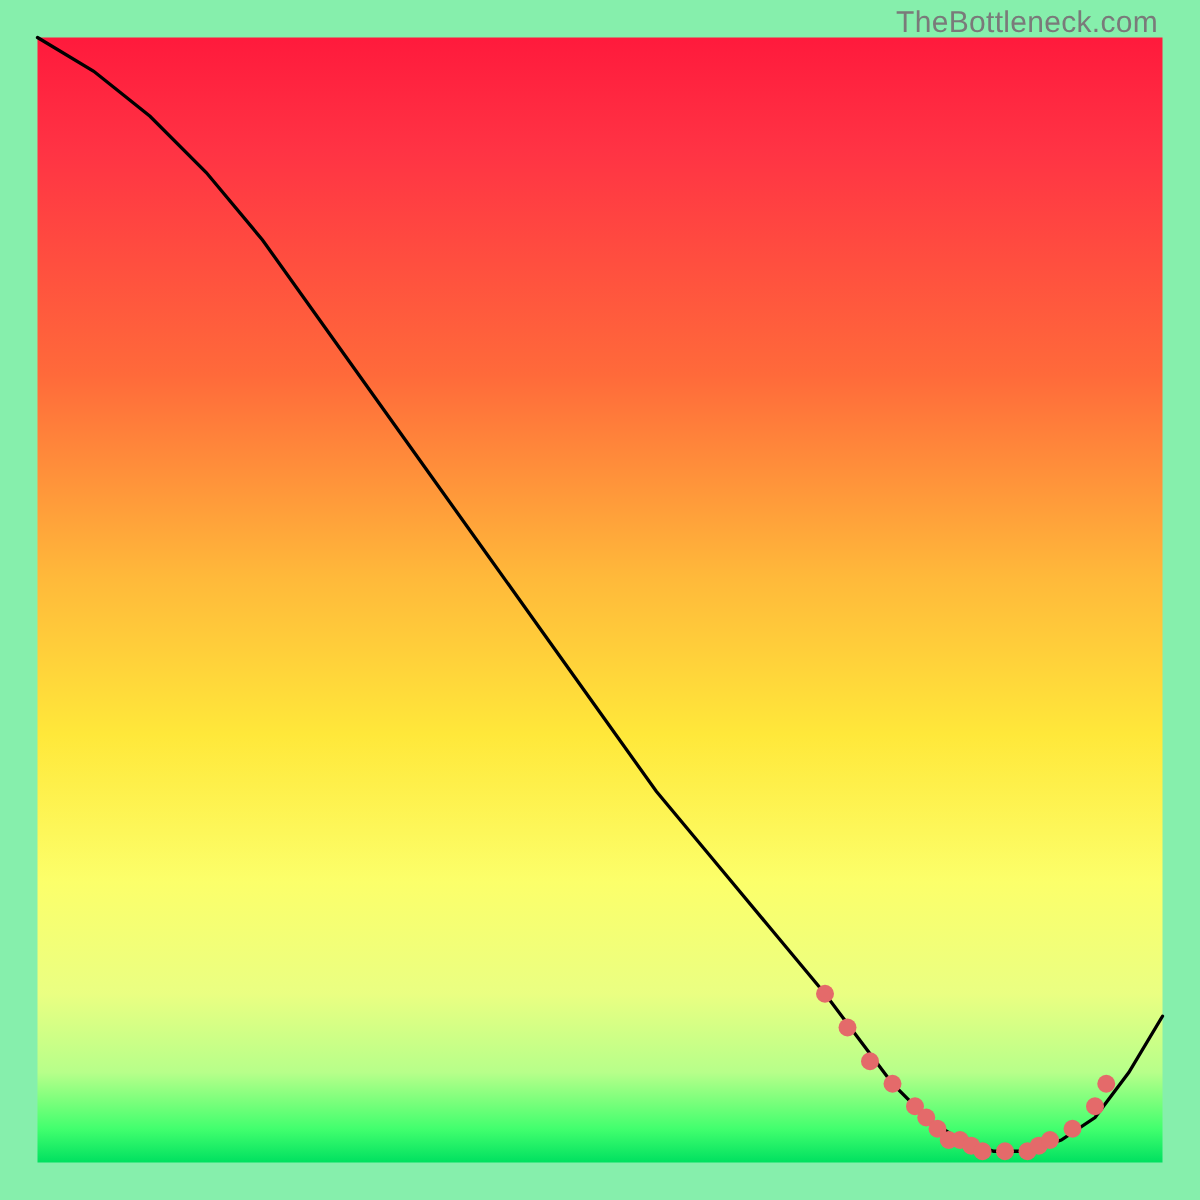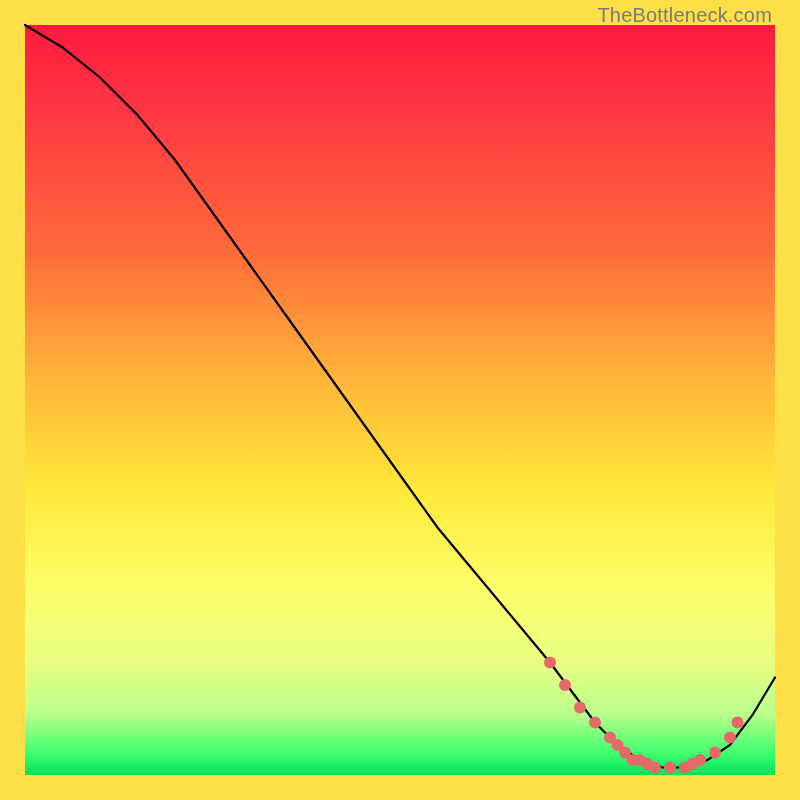--- a/index.html
+++ b/index.html
@@ -8,21 +8,21 @@
     width: 800px;
     height: 800px;
     background: #000;
     overflow: hidden;
     font-family: Arial, Helvetica, sans-serif;
   }
   .frame {
     position: relative;
     width: 800px;
     height: 800px;
-    background: #fde047;
+    background: #86efac;
   }
   .plot {
     position: absolute;
     left: 25px;
     top: 25px;
     width: 750px;
     height: 750px;
     
     background: linear-gradient(
       to bottom,

